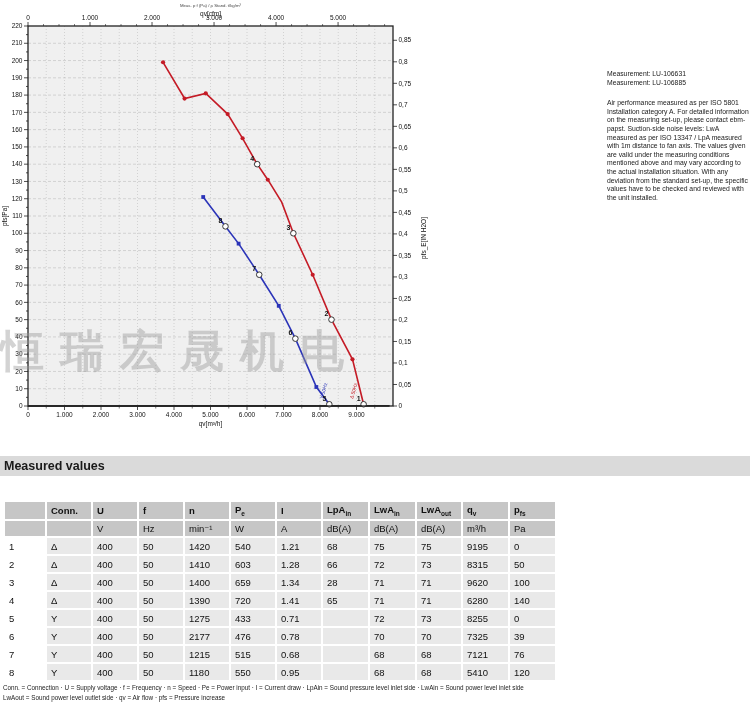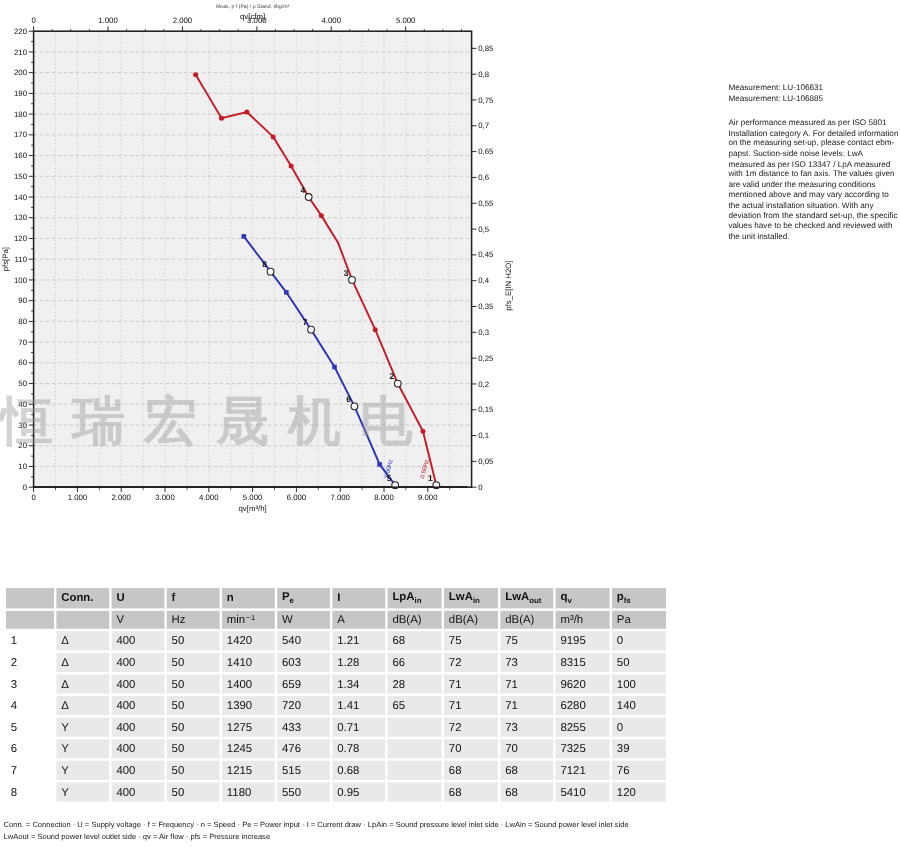--- a/index.html
+++ b/index.html
@@ -9,21 +9,21 @@
   .wm1{position:absolute;left:0;top:278px;width:440px;font-size:44px;font-weight:bold;
        color:rgba(150,150,150,.42);letter-spacing:16px;white-space:nowrap;overflow:hidden;z-index:5;margin-top:44px;}
   .wm2{position:absolute;left:6px;top:366px;font-size:19px;color:rgba(160,160,160,.55);
        letter-spacing:7px;white-space:nowrap;z-index:5;}
   .notes{position:absolute;left:607px;top:70px;width:142px;font-size:6.8px;line-height:8.6px;color:#1a1a1a;}
   .notes .mline{margin:0;}
   .notes p{margin:12px 0 0 0;}
   .band{position:absolute;left:0;top:456px;width:750px;height:20px;background:#dadada;}
   .band span{display:inline-block;padding-left:4px;font-size:12.5px;font-weight:bold;line-height:20px;color:#1a1a1a;}
   .tblwrap{position:absolute;left:3px;top:488px;width:532px;}
-  table{border-collapse:separate;border-spacing:2px;table-layout:fixed;width:530px;}
+  table{border-collapse:separate;border-spacing:2px;table-layout:fixed;width:530px;margin-top:12px;}
   th,td{font-size:9.5px;font-weight:normal;text-align:left;vertical-align:middle;
         padding:0 0 0 4px;overflow:hidden;white-space:nowrap;}
   thead tr.hdr th{background:#c6c6c6;font-weight:bold;height:17px;}
   thead tr.units th{background:#c6c6c6;height:15px;}
   tbody td{background:#e9e9e9;height:16px;}
   tbody td.idx{background:transparent;}
   sub{font-size:6.5px;}
   .footnotes{position:absolute;left:3px;top:683px;width:746px;font-size:6.3px;line-height:10px;color:#1a1a1a;}
 </style>
 </head>
@@ -294,20 +294,23 @@
   </div>
 
   <div class="wm1">恒瑞宏晟机电</div>
 
   <div class="notes">
     <div class="mline">Measurement: LU-106631</div>
     <div class="mline">Measurement: LU-106885</div>
     <p>Air performance measured as per ISO 5801 Installation category A. For detailed information on the measuring set-up, please contact ebm-papst. Suction-side noise levels: LwA measured as per ISO 13347 / LpA measured with 1m distance to fan axis. The values given are valid under the measuring conditions mentioned above and may vary according to the actual installation situation. With any deviation from the standard set-up, the specific values have to be checked and reviewed with the unit installed.</p>
   </div>
 
+  <div class="band">
+    <span>Measured values</span>
+  </div>
 
   <div class="tblwrap">
     <table id="mtable">
         <colgroup>
           <col style="width: 40px;">
           <col style="width: 44px;">
           <col style="width: 44px;">
           <col style="width: 44px;">
           <col style="width: 44px;">
           <col style="width: 44px;">
@@ -417,21 +420,21 @@
             <td>72</td>
             <td>73</td>
             <td>8255</td>
             <td>0</td>
           </tr>
           <tr>
             <td class="idx">6</td>
             <td>Y</td>
             <td>400</td>
             <td>50</td>
-            <td>1245</td>
+            <td>2177</td>
             <td>476</td>
             <td>0.78</td>
             <td></td>
             <td>70</td>
             <td>70</td>
             <td>7325</td>
             <td>39</td>
           </tr>
           <tr>
             <td class="idx">7</td>

